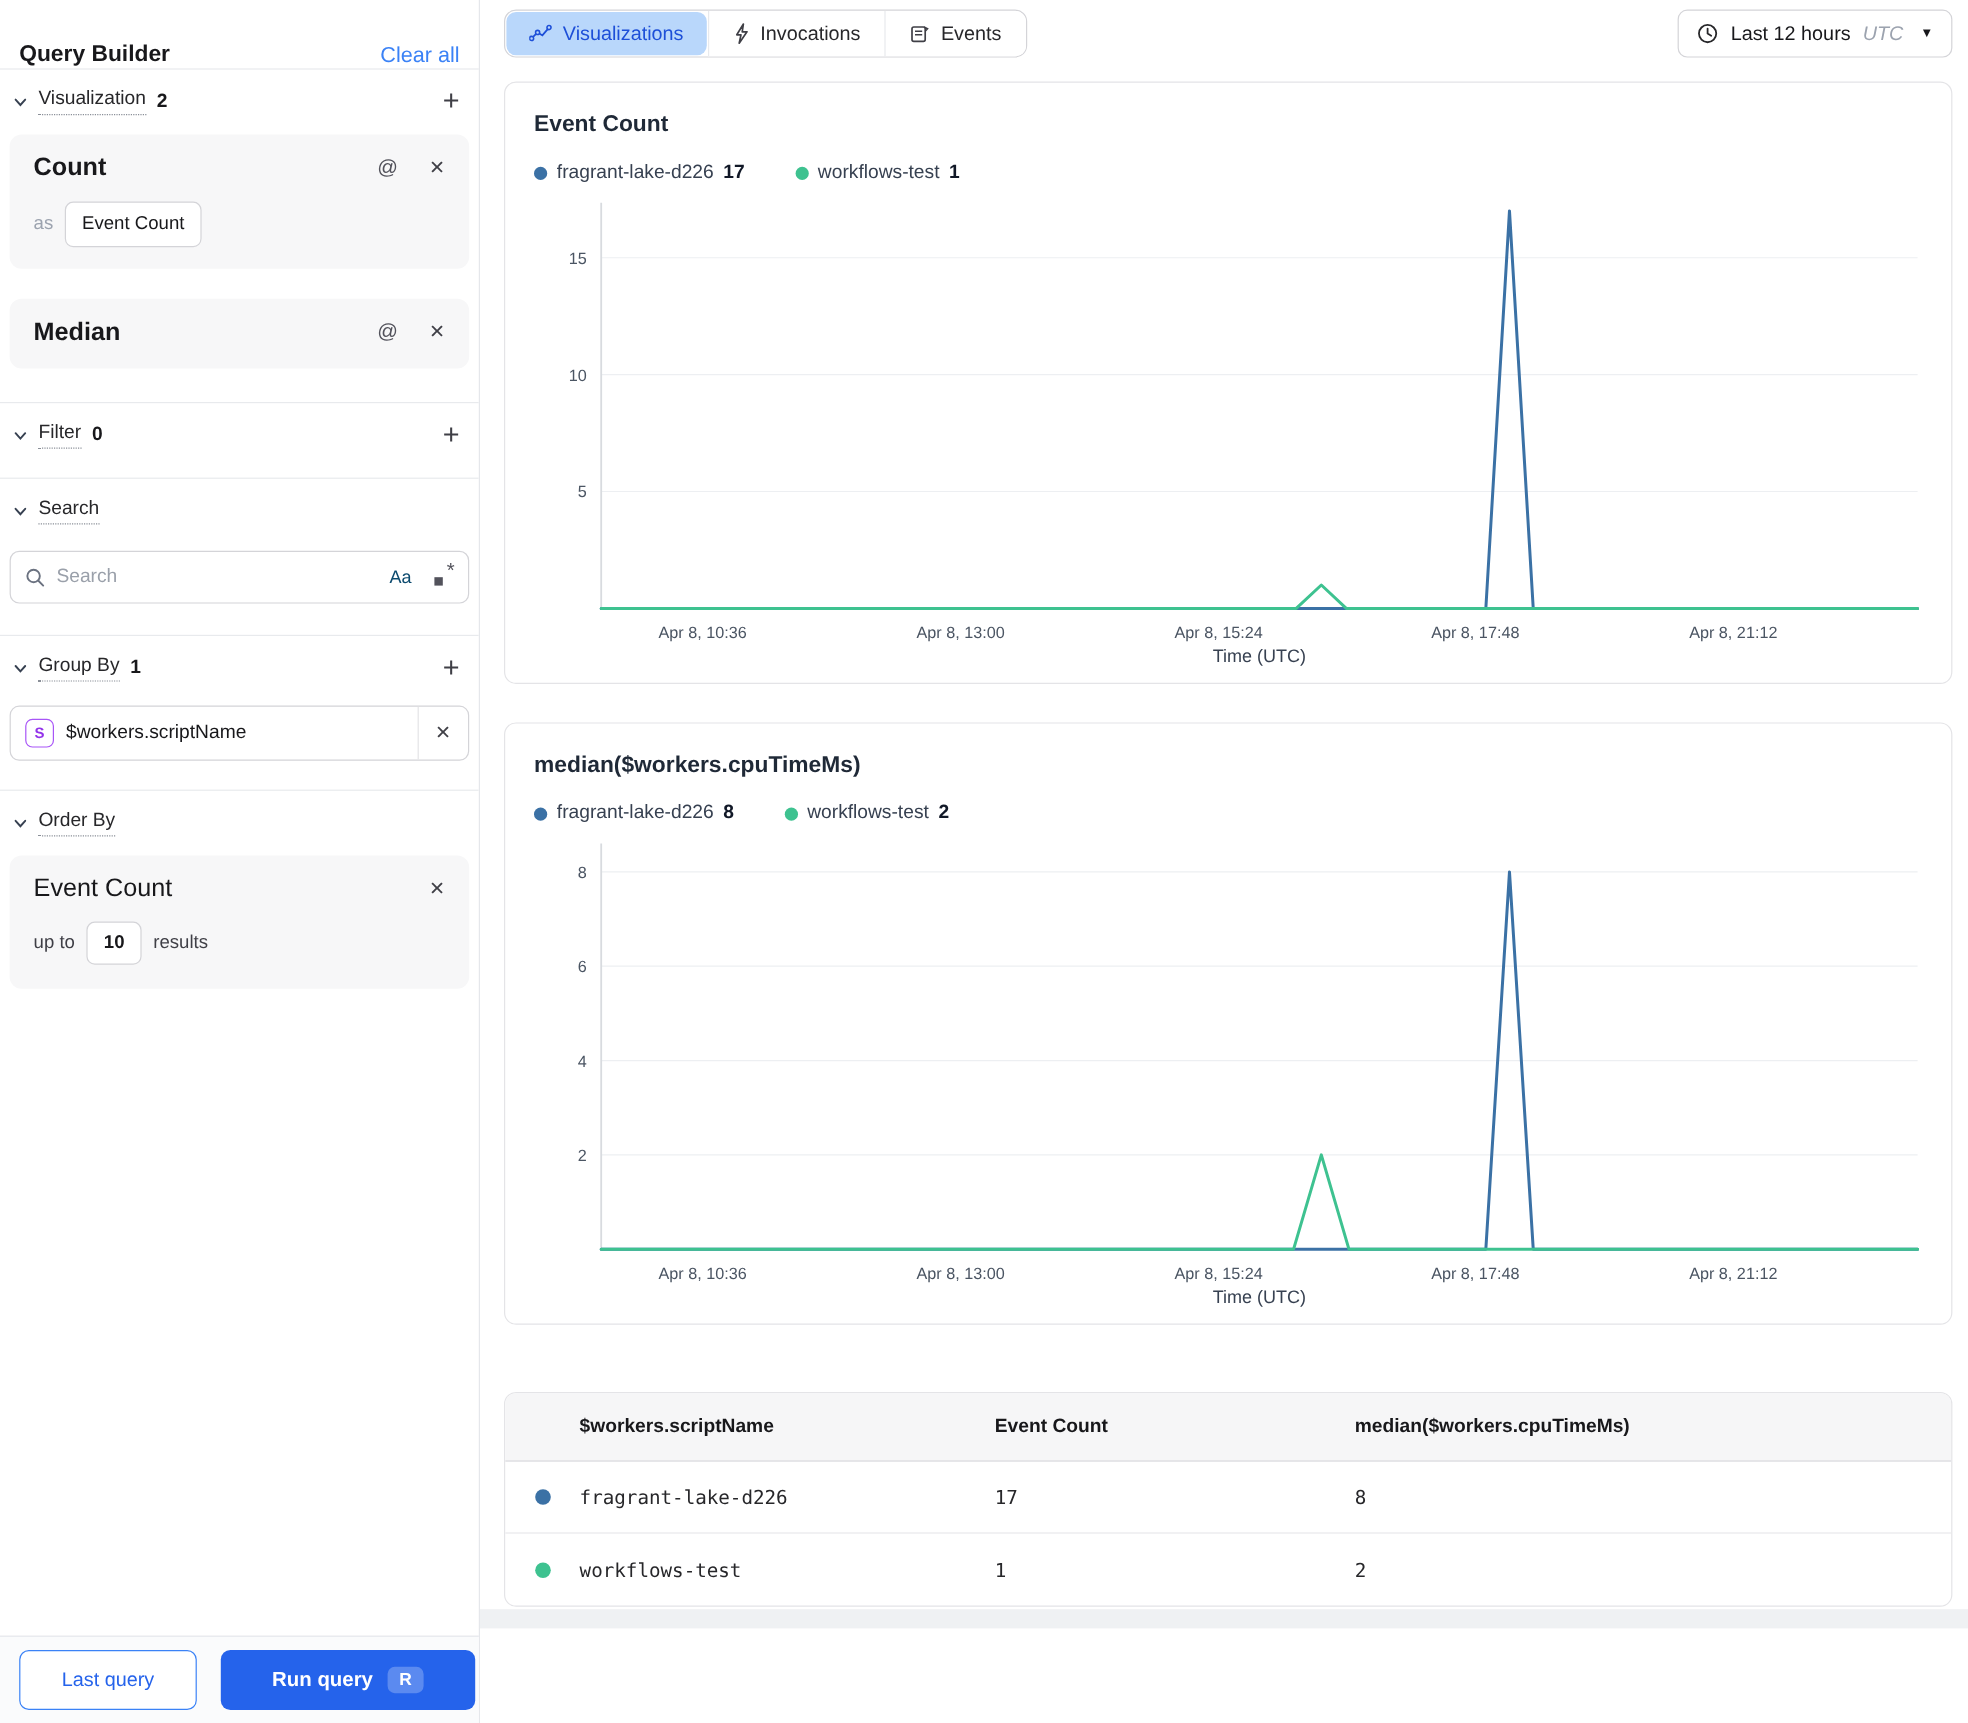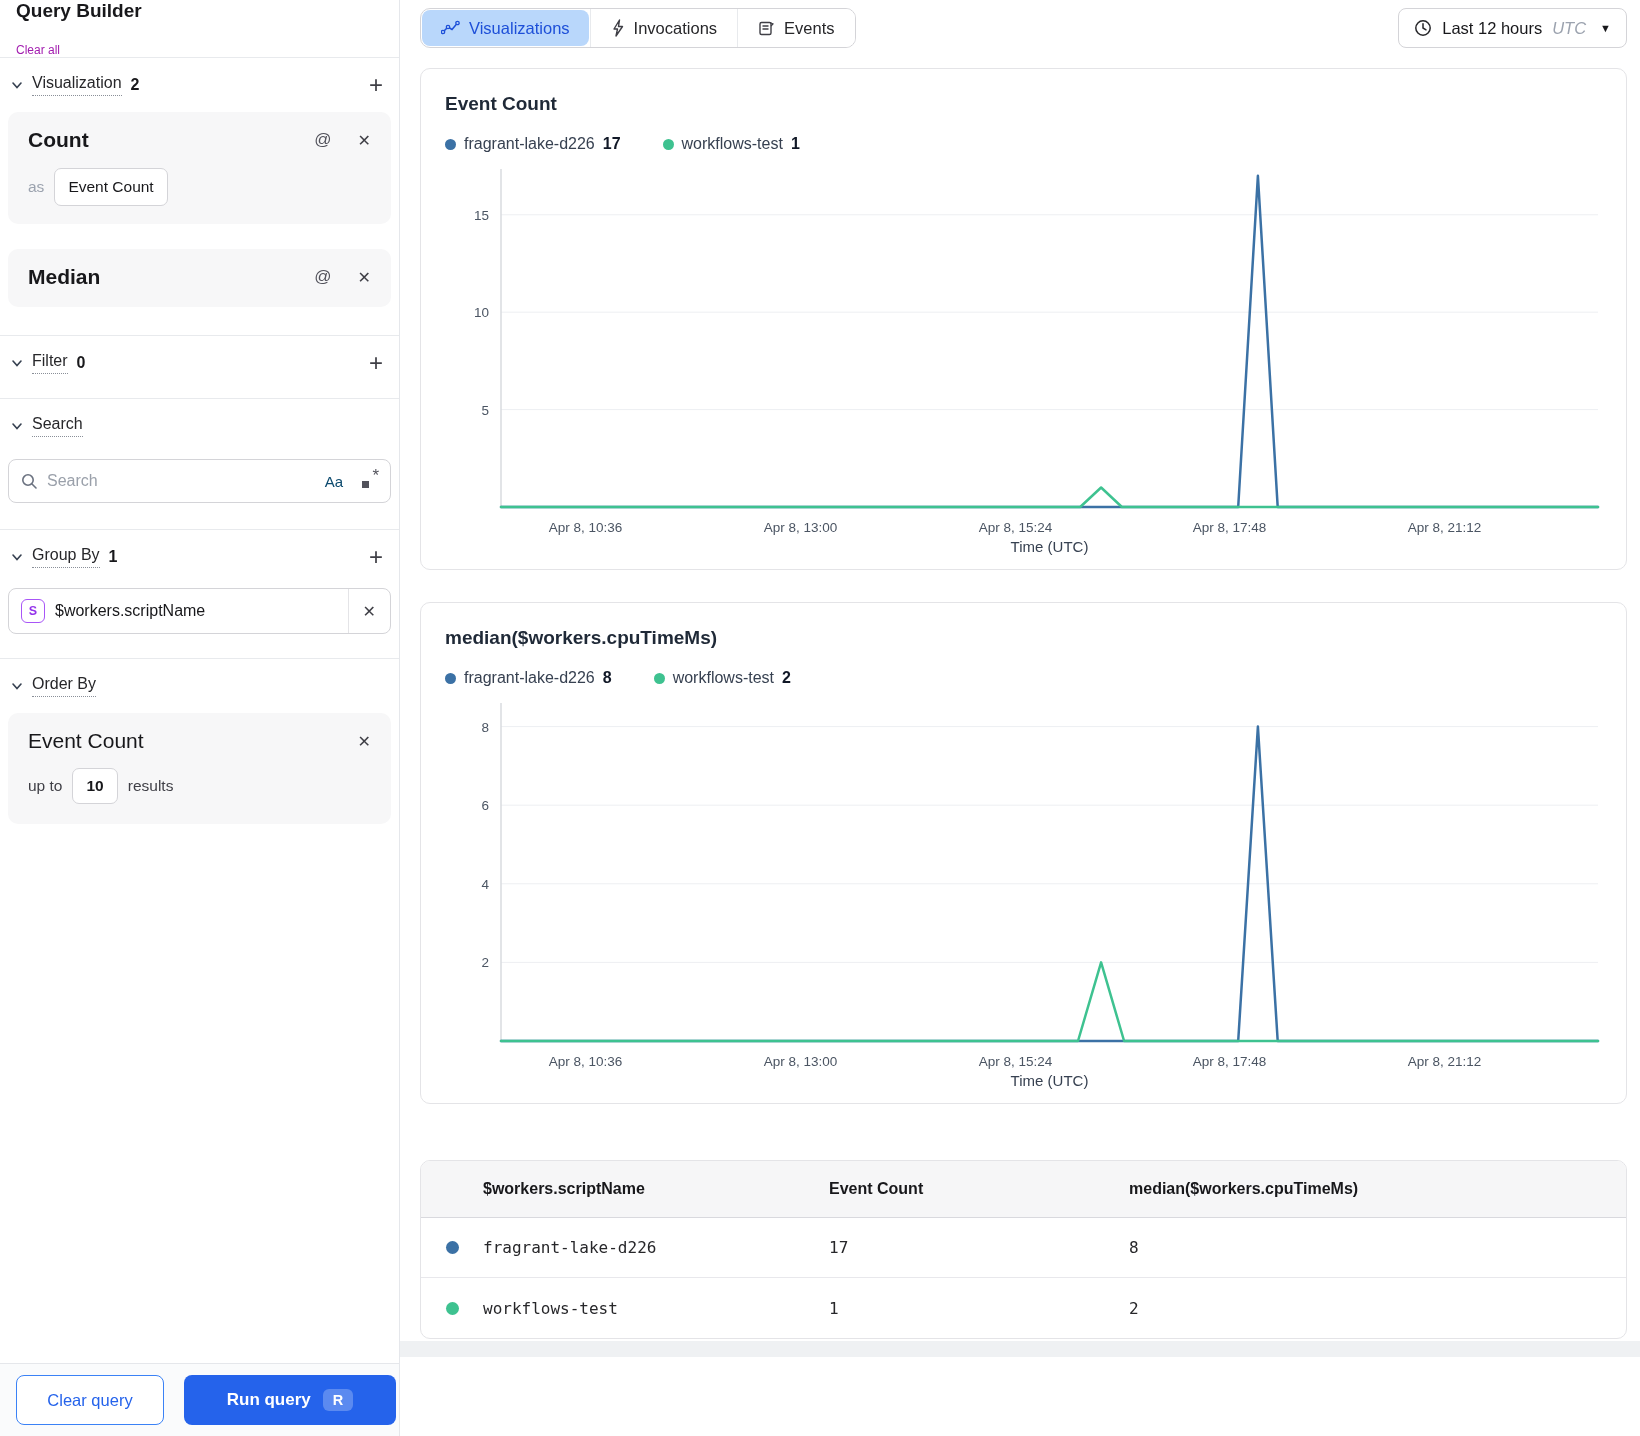--- a/index.html
+++ b/index.html
@@ -3,24 +3,24 @@
 <meta charset="utf-8">
 <style>
   * { margin:0; padding:0; box-sizing:border-box; }
   html,body { width:1640px; height:1436px; overflow:hidden; background:#fff;
     font-family:"Liberation Sans", sans-serif; color:#1f2937; }
   .app { display:flex; width:1640px; height:1436px; }
 
   
   .sidebar { width:400px; min-width:400px; height:100%; border-right:1px solid #e5e7eb;
     display:flex; flex-direction:column; background:#fff; position:relative; }
-  .sb-header { height:58px; display:flex; align-items:flex-start; justify-content:space-between;
-    padding:0 16px; border-bottom:1px solid #e8eaed;flex-direction:column; }
+  .sb-header { height:58px; display:flex; align-items:flex-end; justify-content:space-between;
+    padding:0 16px; border-bottom:1px solid #e8eaed; }
   .sb-title { font-size:19px; font-weight:700; color:#18181b; }
-  .link-blue { color:#a21caf; font-size:12px; cursor:pointer; }
+  .link-blue { color:#3b82f6; font-size:18px; cursor:pointer; }
   .sb-scroll { flex:1; overflow:hidden; }
   .sec-row { display:flex; align-items:center; padding:16px 16px 10px 10px; }
   .sec-row .grow { flex:1; }
   .chev { width:14px; height:14px; margin-right:8px; flex:none; }
   .sec-label { font-size:16px; color:#27272a; border-bottom:1.6px dotted #8a8f98; padding-bottom:3px; }
   .sec-count { font-size:16px; font-weight:700; margin-left:9px; color:#18181b; }
   .plus { font-size:24px; color:#3f3f46; font-weight:400; line-height:18px; cursor:pointer; }
   .divider { border-top:1px solid #e8eaed; margin-top:14px; }
   .card { background:#f7f7f8; border-radius:10px; margin:6px 8px 0 8px; padding:16px 20px 18px 20px; }
   .card-head { display:flex; align-items:center; }
@@ -215,21 +215,21 @@
         <div class="order-line">
           <span>up to</span>
           <span class="mini-box" style="font-weight:600">10</span>
           <span>results</span>
         </div>
       </div>
 
     </div>
 
     <div class="sb-footer">
-      <button class="btn-secondary">Clear query</button>
+      <button class="btn-secondary">Last query</button>
       <button class="btn-primary">
         <span>Run query</span>
         <span class="kbd">R</span>
       </button>
     </div>
   </aside>
 
   <main class="main">
 
     <div class="topbar">

